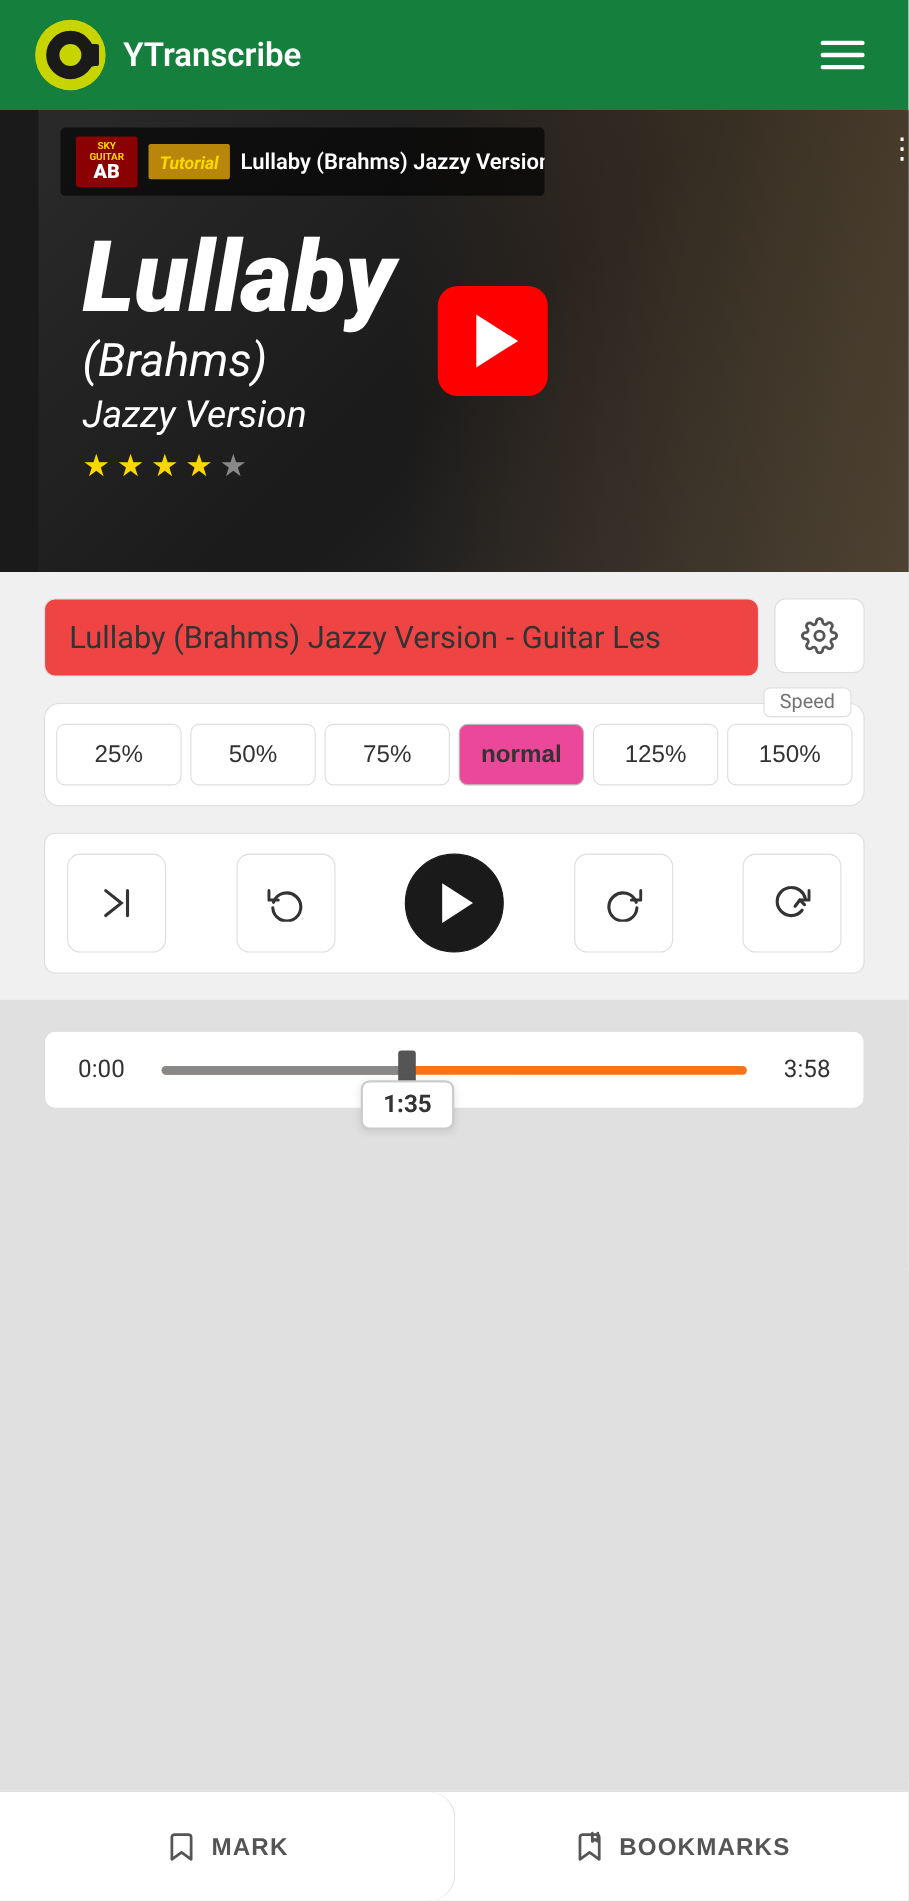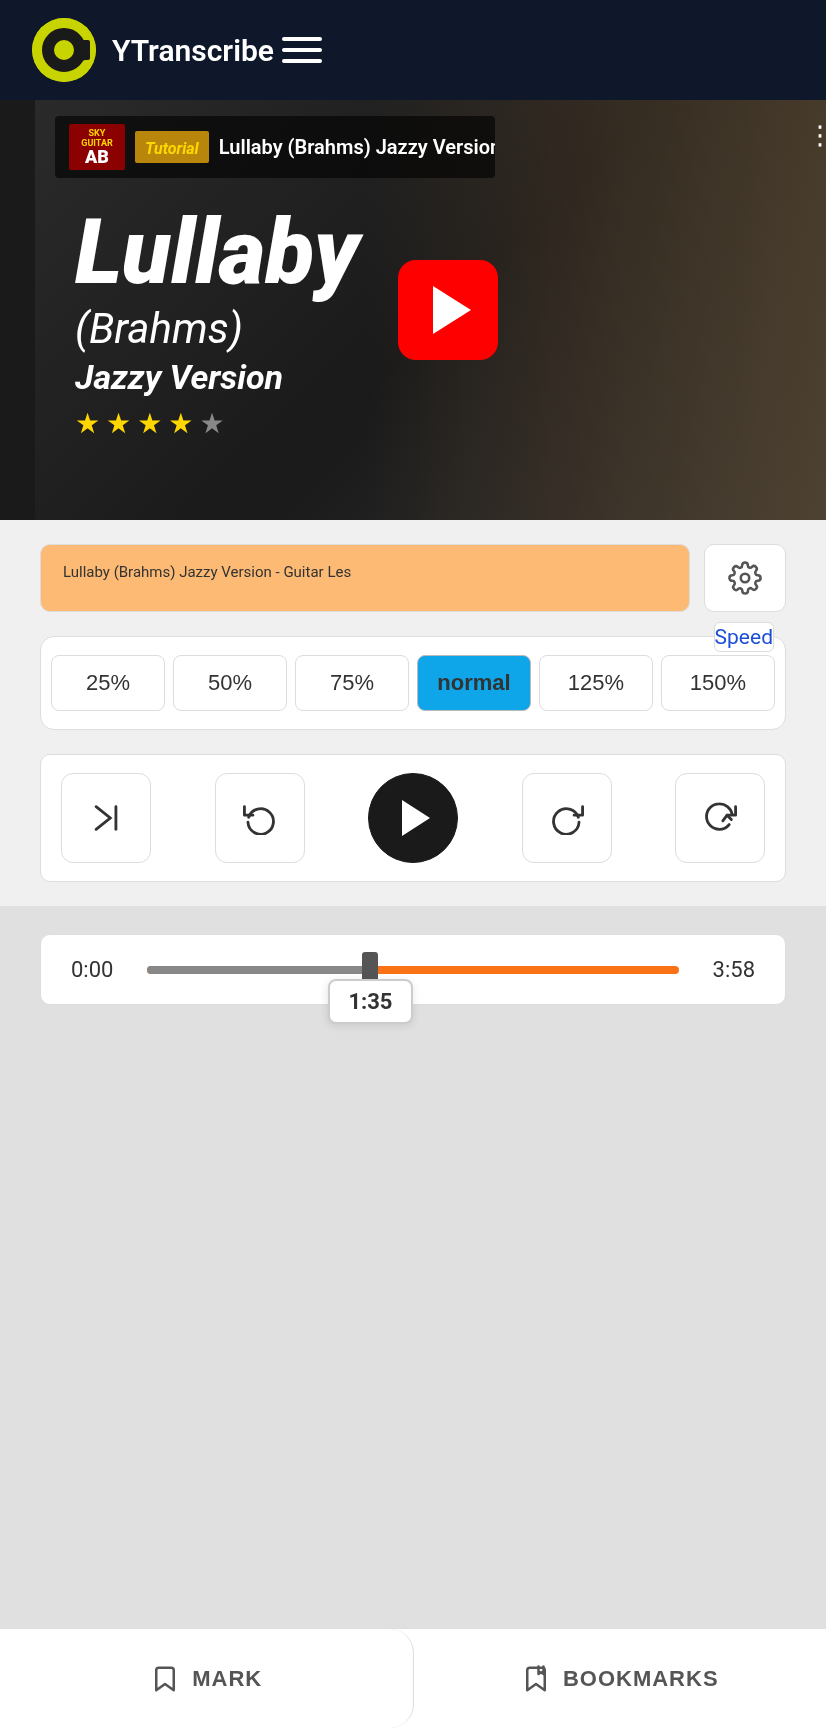--- a/index.html
+++ b/index.html
@@ -8,23 +8,24 @@
       width: 826px;
       min-height: 1728px;
       font-family: -apple-system, BlinkMacSystemFont, 'Segoe UI', Roboto, sans-serif;
       background: #e8e8e8;
       display: flex;
       flex-direction: column;
     }
 
     
     .header {
-      background: #0f172a;
-      display: flex;
-      align-items: center;
+      background: #15803d;
+      display: flex;
+      align-items: center;
+      justify-content: space-between;
       padding: 18px 32px;
       height: 100px;
     }
     .logo-area {
       display: flex;
       align-items: center;
       gap: 16px;
     }
     .logo-circle {
       width: 64px;
@@ -237,25 +238,25 @@
     }
 
     
     .title-row {
       display: flex;
       gap: 14px;
       margin-bottom: 24px;
     }
     .title-input {
       flex: 1;
-      background: #fdba74;
+      background: #ef4444;
       border: 1.5px solid #ddd;
       border-radius: 10px;
       padding: 18px 22px;
-      font-size: 15px;
+      font-size: 28px;
       color: #333;
       white-space: nowrap;
       overflow: hidden;
       text-overflow: ellipsis;
     }
     .settings-btn {
       background: white;
       border: 1.5px solid #ddd;
       border-radius: 10px;
       width: 82px;
@@ -273,23 +274,23 @@
       position: relative;
       margin-bottom: 24px;
     }
     .speed-label {
       position: absolute;
       top: -14px;
       right: 12px;
       background: white;
       border: 1.5px solid #ddd;
       border-radius: 6px;
-      padding: 2px 0;
-      font-size: 21px;
-      color: #1d4ed8;
+      padding: 2px 14px;
+      font-size: 18px;
+      color: #737373;
       z-index: 1;
     }
     .speed-box {
       background: white;
       border: 1.5px solid #ddd;
       border-radius: 14px;
       padding: 18px 10px;
       display: flex;
       gap: 8px;
       align-items: center;
@@ -300,21 +301,21 @@
       background: white;
       border: 1.5px solid #ddd;
       border-radius: 8px;
       font-size: 22px;
       font-weight: 500;
       color: #333;
       cursor: pointer;
       text-align: center;
     }
     .speed-btn.active {
-      background: #0ea5e9;
+      background: #ec4899;
       border-color: #bbb;
       font-weight: 600;
     }
 
     
     .playback-box {
       background: white;
       border: 1.5px solid #ddd;
       border-radius: 10px;
       padding: 18px 20px;
@@ -480,21 +481,21 @@
           <span style="color:#FFD700;font-style:italic;font-size:16px;font-weight:700;">Tutorial</span>
         </div>
         <span style="font-size:20px;font-weight:600;">Lullaby (Brahms) Jazzy Version ...</span>
       </div>
       <button class="more-btn">⋮</button>
     </div>
 
     <div class="video-main-text">
       <h1 style="font-size:90px;color:white;font-weight:900;font-style:italic;line-height:0.95;">Lullaby</h1>
       <h2 style="font-size:42px;color:white;font-style:italic;font-weight:400;">(Brahms)</h2>
-      <div style="color:white;font-size:34px;font-style:italic;margin-top:4px;font-weight:bold;">Jazzy Version</div>
+      <div style="color:white;font-size:34px;font-style:italic;margin-top:4px;">Jazzy Version</div>
     </div>
 
     <div class="stars">
       <span class="star">★</span>
       <span class="star">★</span>
       <span class="star">★</span>
       <span class="star">★</span>
       <span class="star half">★</span>
     </div>
 

